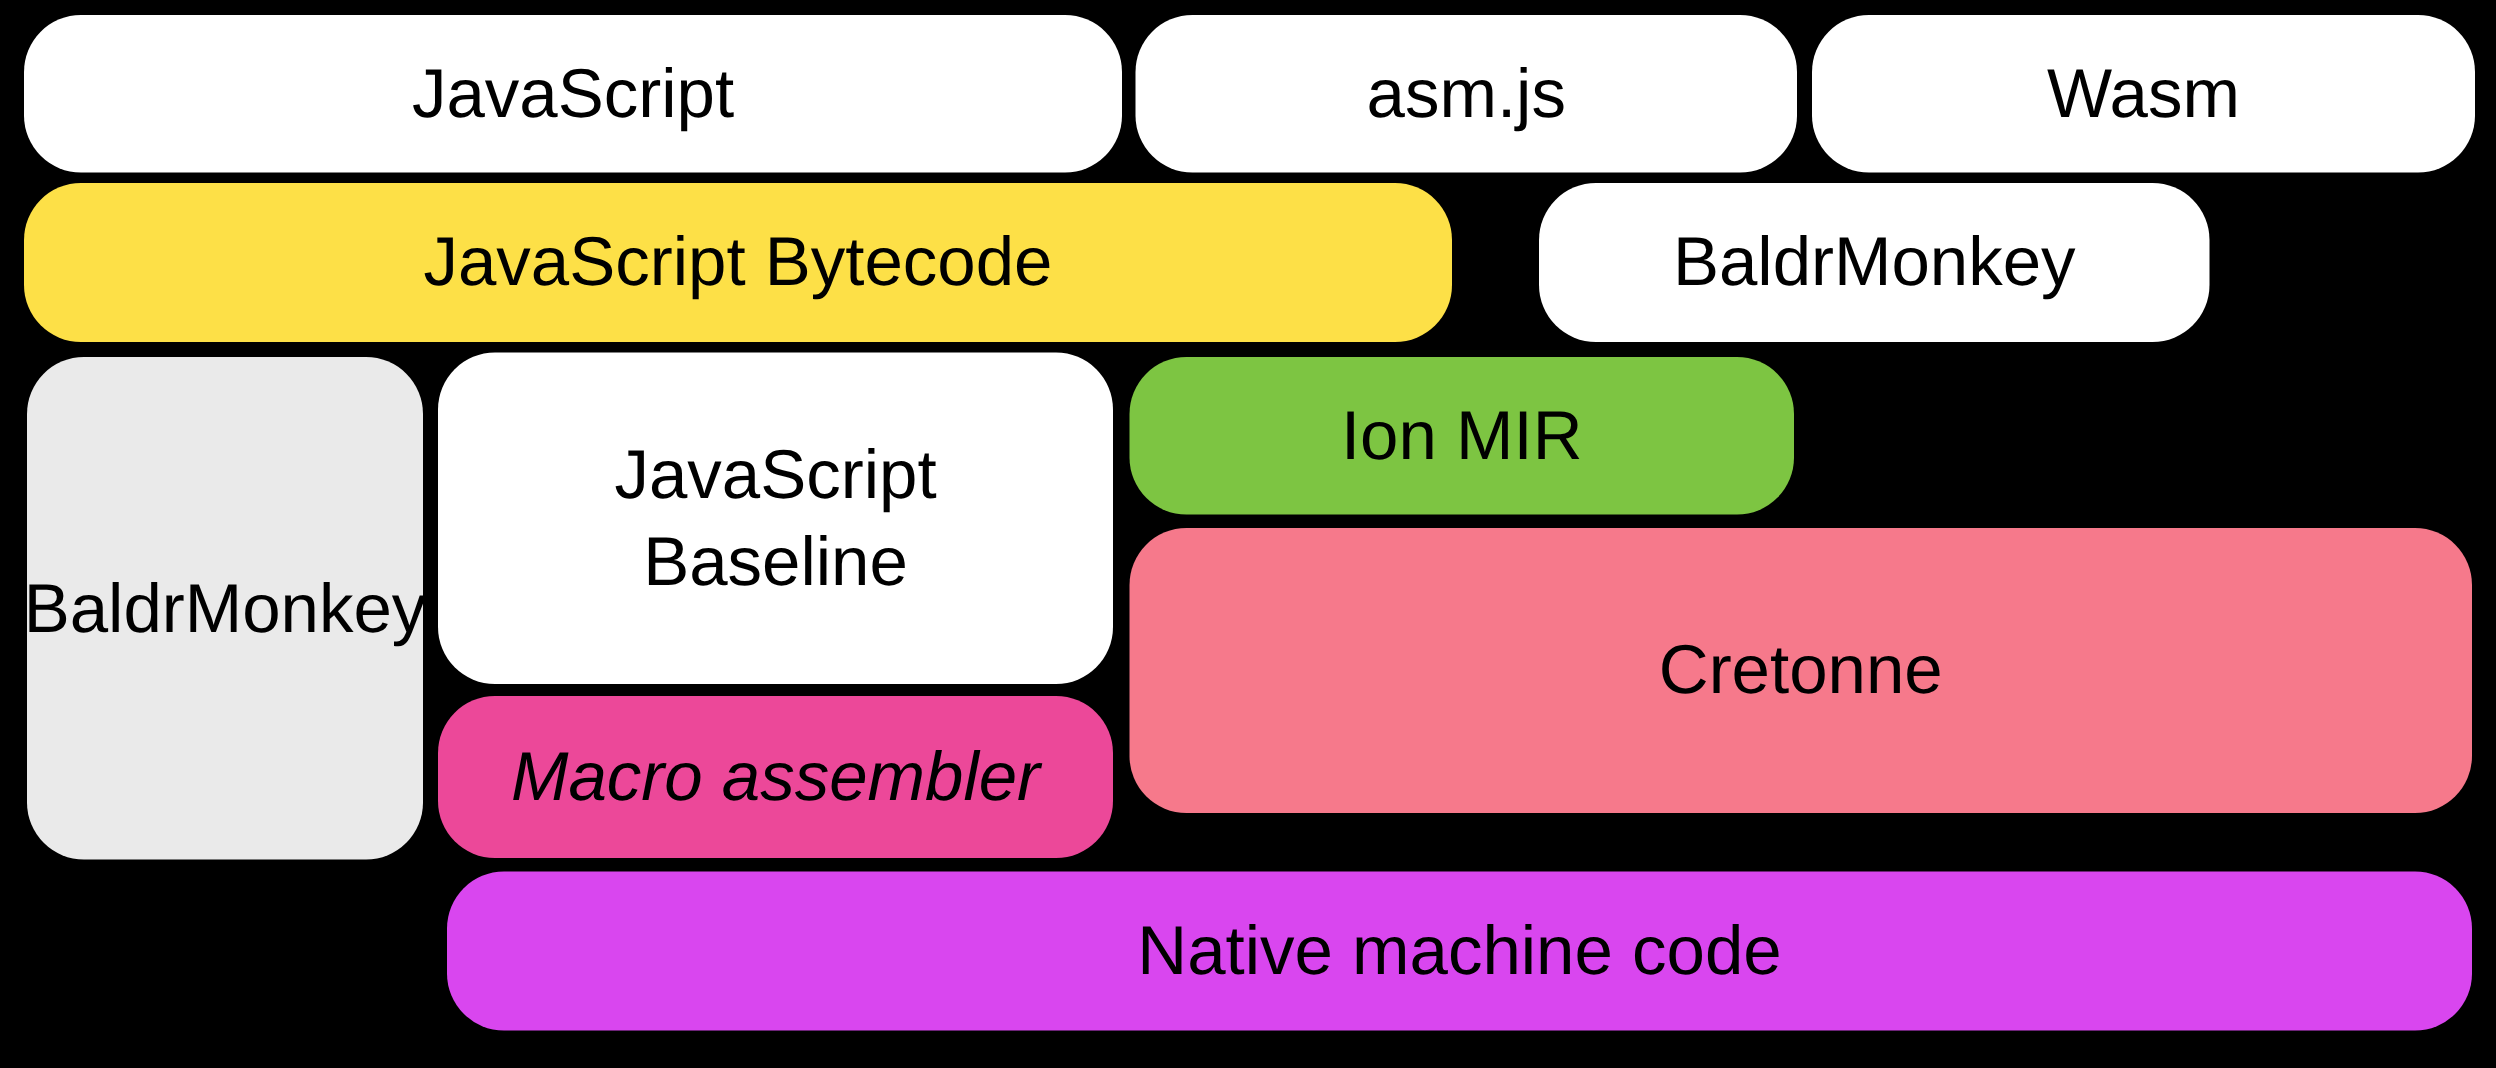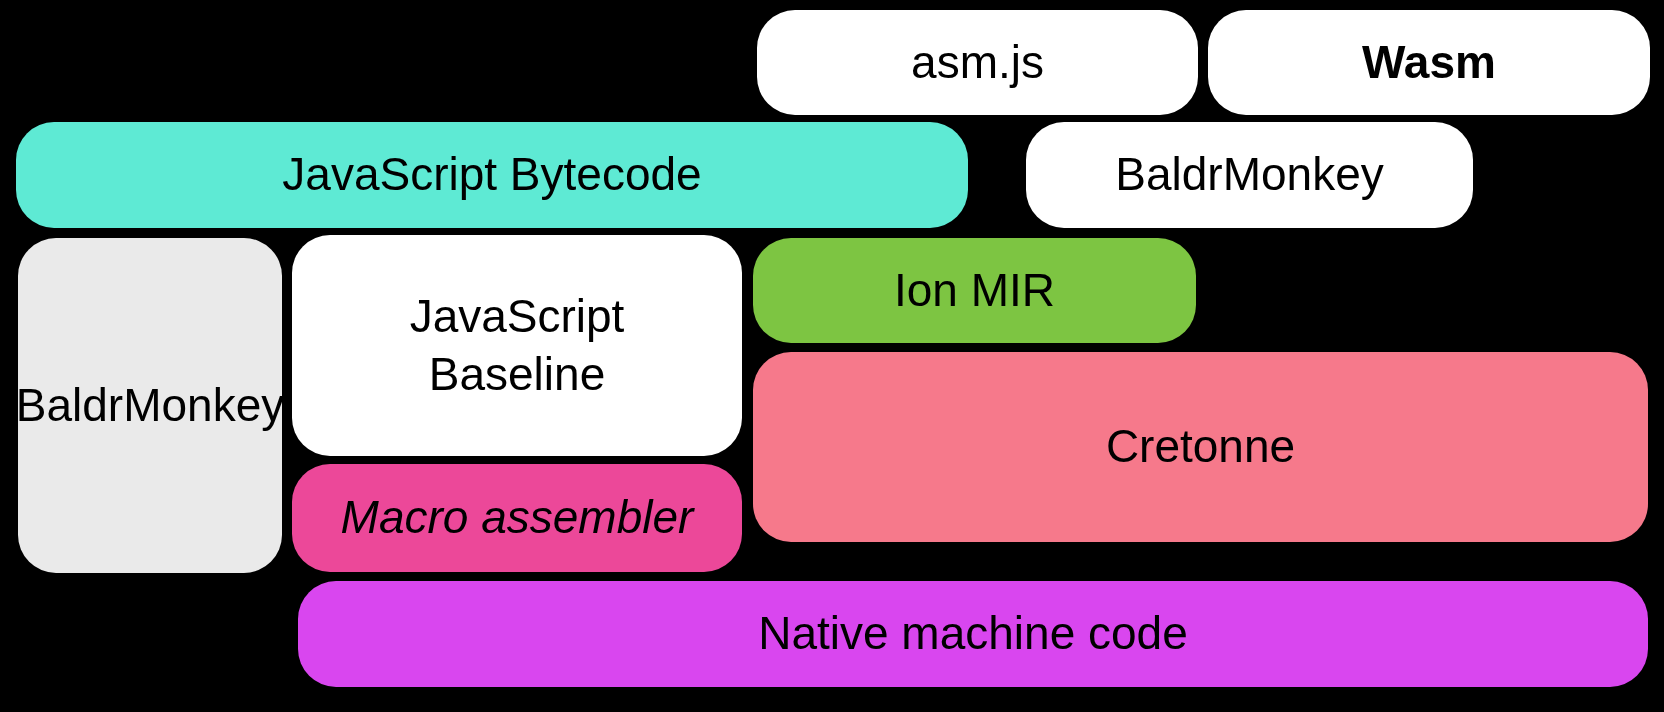--- a/index.html
+++ b/index.html
@@ -24,41 +24,42 @@
     font-size: 46px;
     line-height: 1.26;
     color: #000000;
     box-sizing: border-box;
   }
   .pad-wrap { padding: 6px 38px; }
 
   
   #b-javascript   { left: 16px;   top: 10px;  width: 732px;  height: 105px; }
   #b-asmjs        { left: 757px;  top: 10px;  width: 441px;  height: 105px; }
-  #b-wasm         { left: 1208px; top: 10px;  width: 442px;  height: 105px; font-weight: bold; }
+  #b-wasm         { left: 1208px; top: 10px;  width: 442px;  height: 105px; }
   #b-bytecode     { left: 16px;   top: 122px; width: 952px;  height: 106px; }
   #b-baldrmonkey  { left: 981px;  top: 122px; width: 447px;  height: 106px; margin-left: 45px; }
   #b-interpreter  { left: 18px;   top: 238px; width: 264px;  height: 335px; }
   #b-baseline     { left: 292px;  top: 235px; width: 450px;  height: 221px; }
   #b-ionmir       { left: 753px;  top: 238px; width: 443px;  height: 105px; }
   #b-cretonne     { left: 753px;  top: 352px; width: 895px;  height: 190px; }
   #b-macro        { left: 292px;  top: 464px; width: 450px;  height: 108px; }
   #b-native       { left: 298px;  top: 581px; width: 1350px; height: 106px; }
 </style>
 </head>
 <body>
 
 <div id="stage" style="background: rgb(0, 0, 0);">
 
+  <div id="b-javascript" class="box" style="background: rgb(255, 255, 255);">JavaScript</div>
 
   <div id="b-asmjs" class="box" style="background: rgb(255, 255, 255);">asm.js</div>
 
   <div id="b-wasm" class="box" style="background: rgb(255, 255, 255);">Wasm</div>
 
-  <div id="b-bytecode" class="box" style="background: #5eead4;">JavaScript Bytecode</div>
+  <div id="b-bytecode" class="box" style="background: #fde047;">JavaScript Bytecode</div>
 
   <div id="b-baldrmonkey" class="box" style="background: rgb(255, 255, 255);">BaldrMonkey</div>
 
   <div id="b-interpreter" class="box" style="background: rgb(234, 234, 234);">BaldrMonkey</div>
 
   <div id="b-baseline" class="box pad-wrap" style="background: rgb(255, 255, 255);">JavaScript Baseline</div>
 
   <div id="b-ionmir" class="box" style="background: rgb(125, 197, 66);">Ion MIR</div>
 
   <div id="b-cretonne" class="box" style="background: rgb(246, 121, 139);">Cretonne</div>

